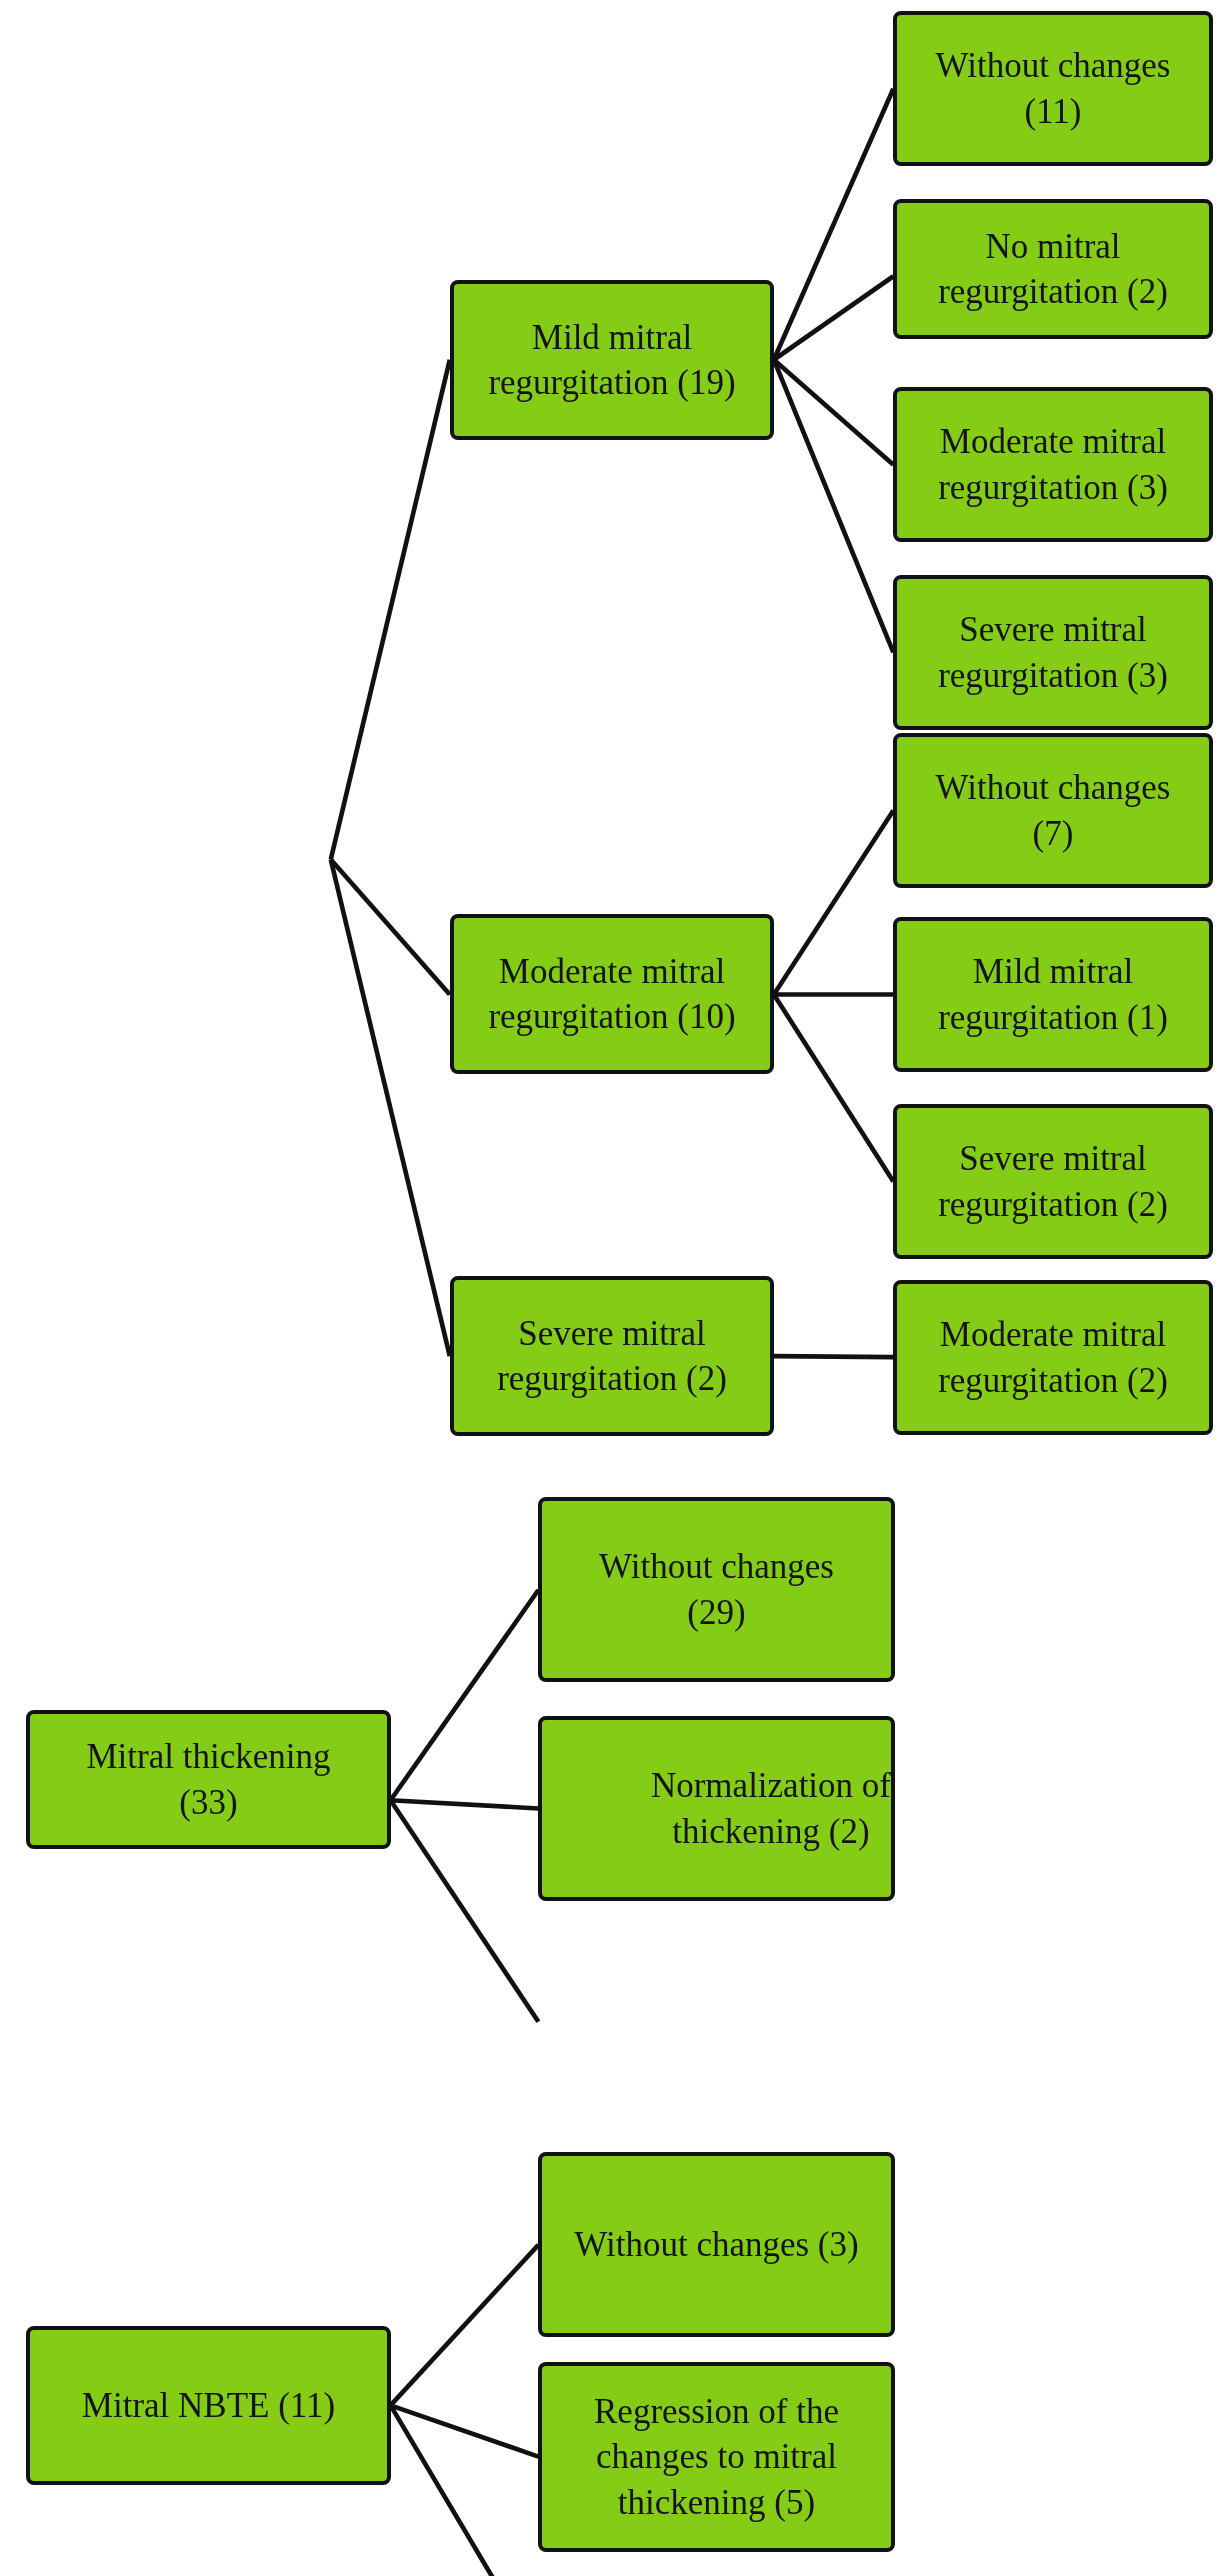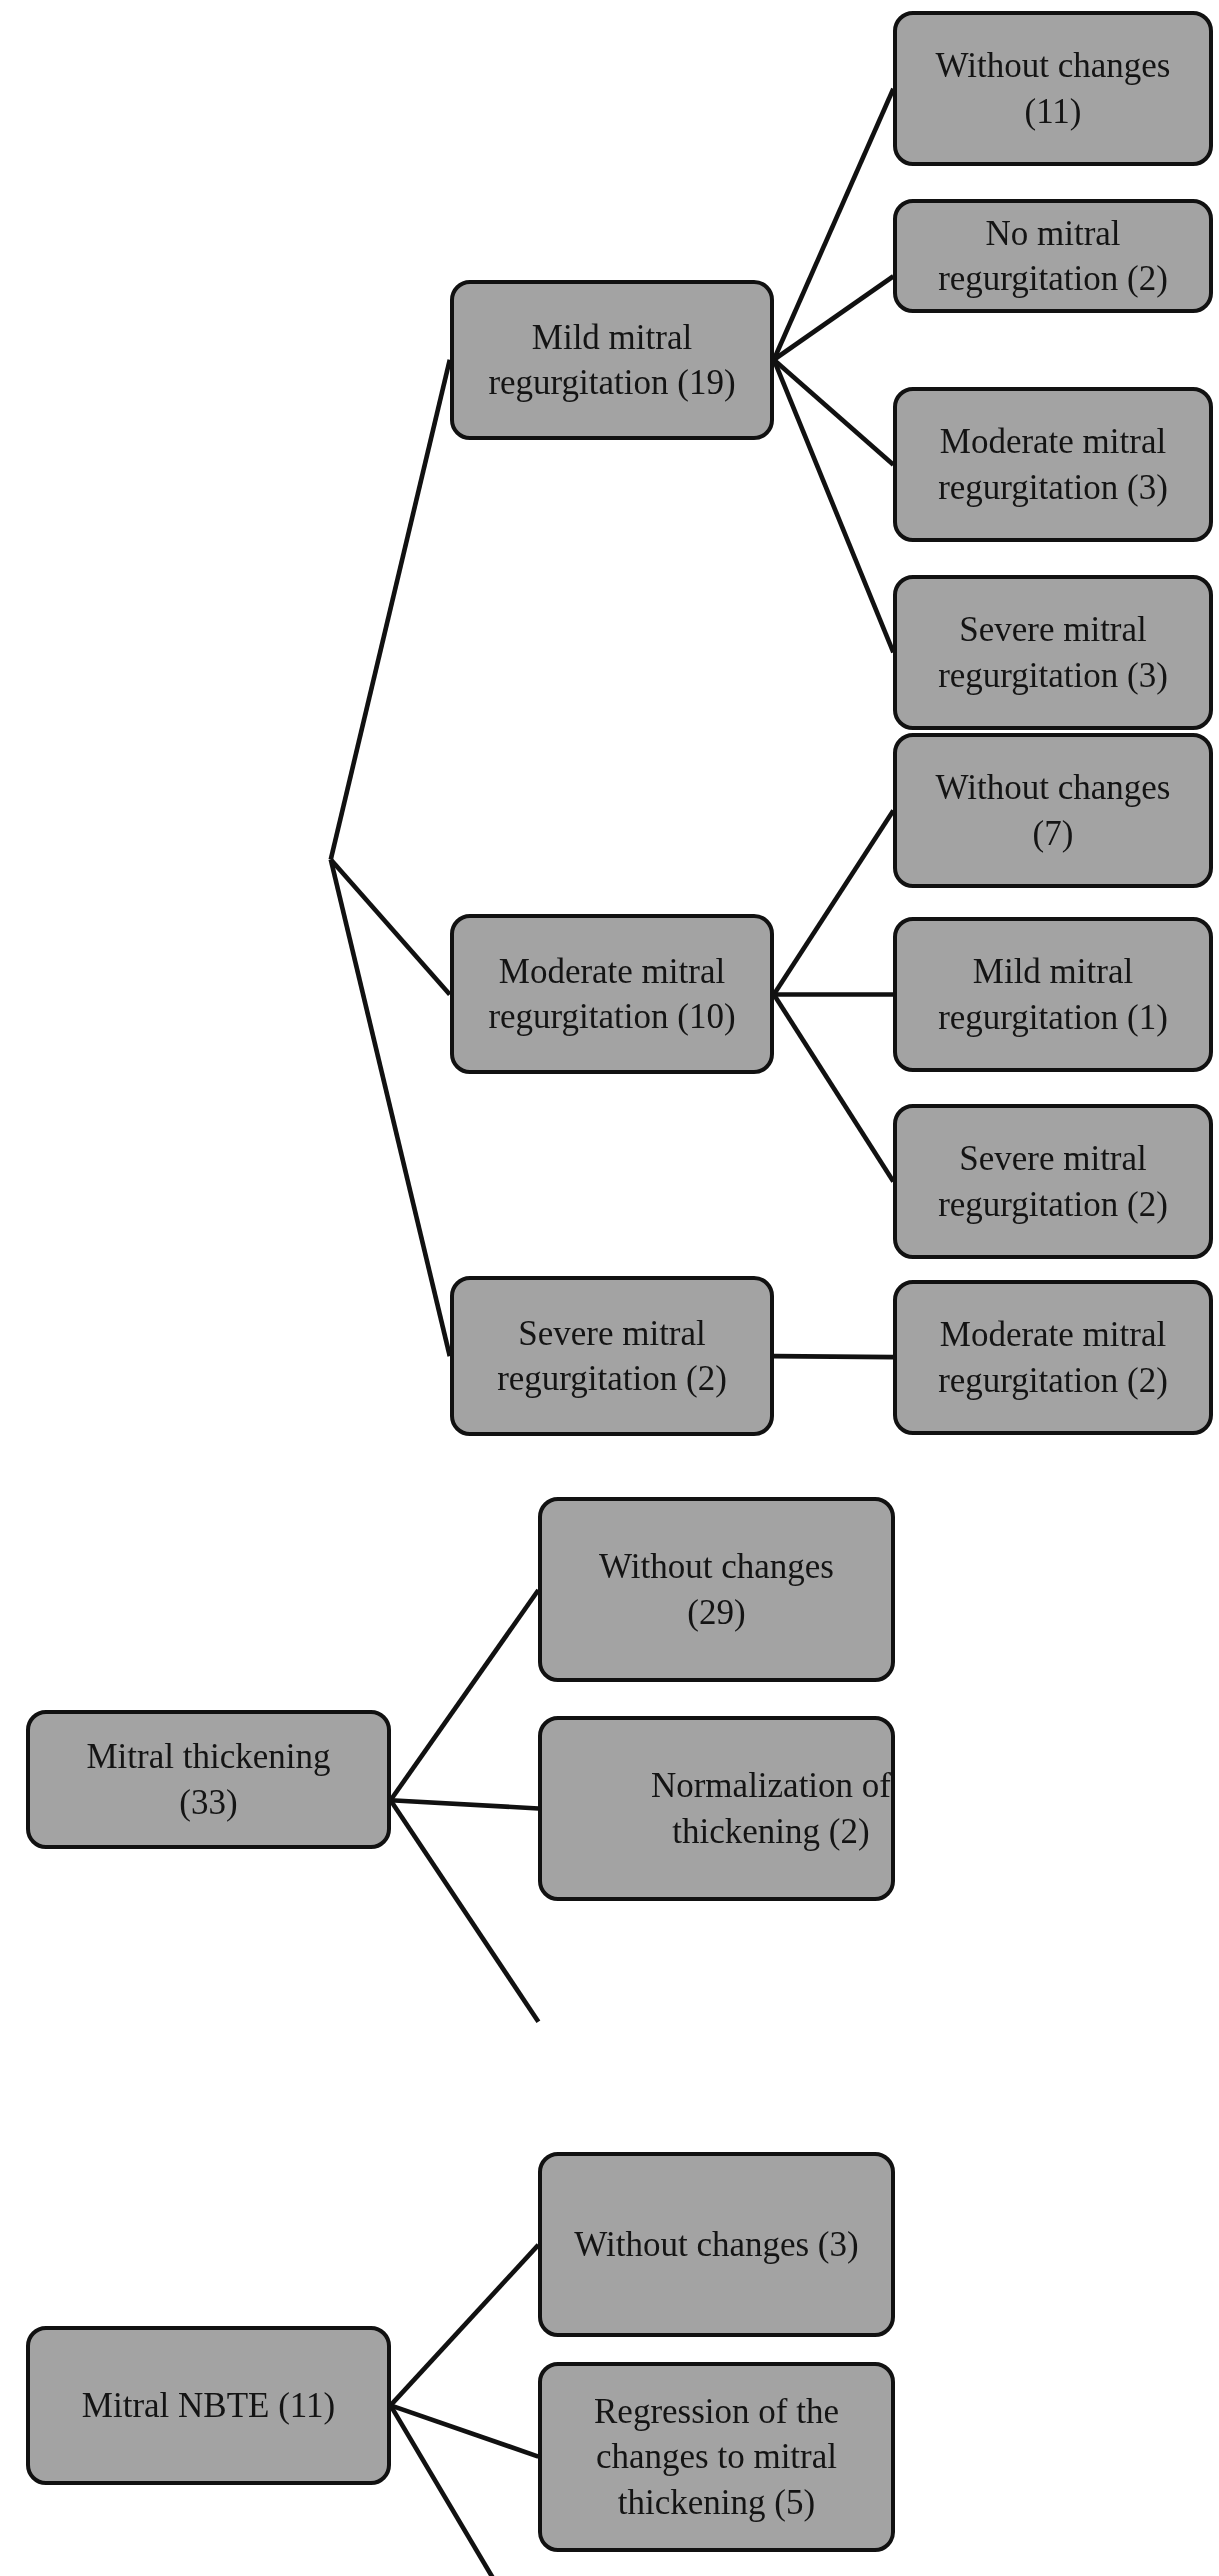--- a/index.html
+++ b/index.html
@@ -17,23 +17,23 @@
   #edge-layer {
     position: absolute;
     left: 0;
     top: 0;
     width: 1220px;
     height: 2737px;
   }
   .node-box {
     position: absolute;
     box-sizing: border-box;
-    background: #a3a3a3;
+    background: #84cc16;
     border: 4.6px solid #111111;
-    border-radius: 20px;
+    border-radius: 8px;
     display: flex;
     align-items: center;
     justify-content: center;
     text-align: center;
   }
   .node-label {
     color: #141414;
     font-size: 35px;
     line-height: 1.3;
     letter-spacing: 0px;
@@ -84,21 +84,21 @@
         <span class="tline">Severe mitral</span>
         <span class="tline">regurgitation (2)</span>
       </div>
     </div>
     <div class="node-box" style="left: 893px; top: 11.3px; width: 320px; height: 155px;">
       <div class="node-label">
         <span class="tline">Without changes</span>
         <span class="tline">(11)</span>
       </div>
     </div>
-    <div class="node-box" style="left: 893px; top: 199px; width: 320px; height: 114px;">
+    <div class="node-box" style="left: 893px; top: 199px; width: 320px; height: 140px;">
       <div class="node-label">
         <span class="tline">No mitral</span>
         <span class="tline">regurgitation (2)</span>
       </div>
     </div>
     <div class="node-box" style="left: 893px; top: 387px; width: 320px; height: 155px;">
       <div class="node-label">
         <span class="tline">Moderate mitral</span>
         <span class="tline">regurgitation (3)</span>
       </div>

